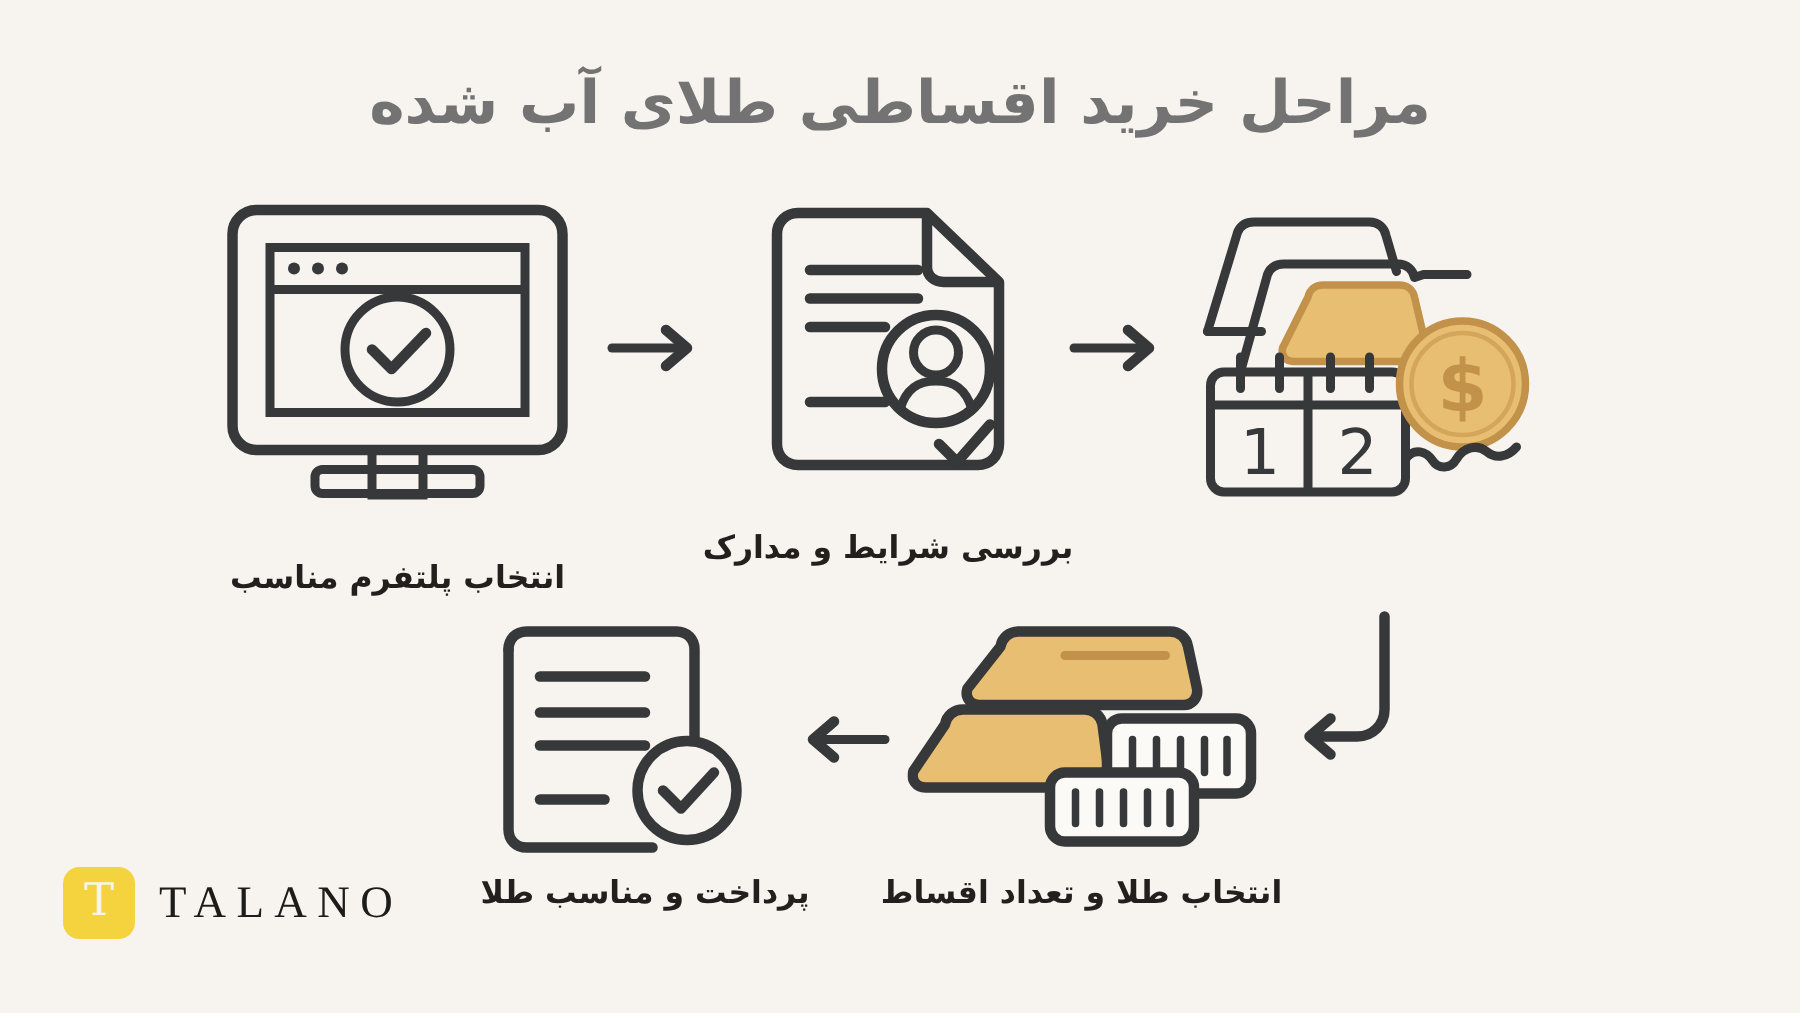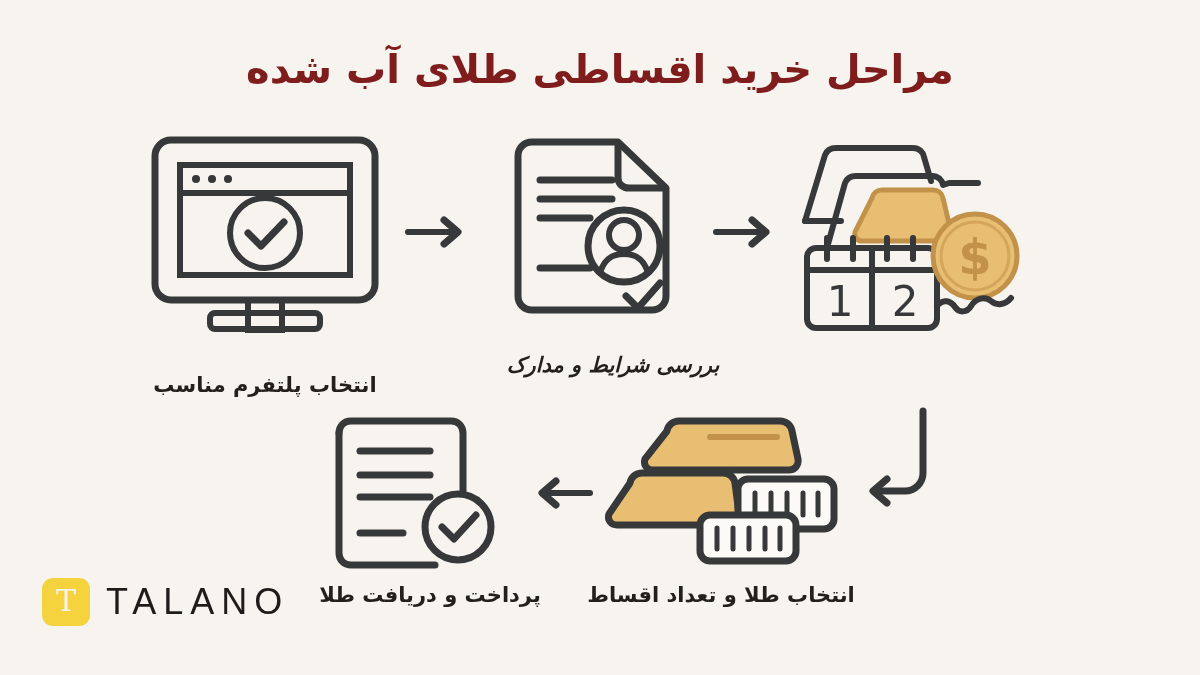--- a/index.html
+++ b/index.html
@@ -11,21 +11,21 @@
     position:relative;
   }
   #stage { position:relative; width:1200px; height:675px; }
 
   .title {
     position:absolute;
     top:44px; left:0; width:1200px;
     text-align:center;
     font-size:40px;
     font-weight:bold;
-    color:#7f1d1d;
+    color:#737373;
     direction:rtl;
     letter-spacing:0px;
     line-height:1.25;
   }
 
   .step-label {
     position:absolute;
     text-align:center;
     font-size:21px;
     font-weight:bold;
@@ -52,25 +52,25 @@
   .logo-mark span {
     font-family:"DejaVu Serif","Liberation Serif",serif;
     font-size:30px;
     color:#F7F4EF;
     line-height:1;
     font-weight:400;
     position:relative;
     top:-1px;
   }
   .logo-text {
-    font-size:36px;
+    font-size:30px;
     color:#1D1C1A;
     letter-spacing:7px;
     font-weight:400;
-    font-family:Liberation Sans, sans-serif;
+    font-family:Liberation Serif, serif;
   }
 </style>
 </head>
 <body>
 
 <div id="stage">
 
   <div class="title">مراحل خرید اقساطی طلای آب شده</div>
 
   <div class="icon-box" style="left:140px; top:130px; width:250px; height:205px;">
@@ -145,21 +145,21 @@
 
       <circle cx="180" cy="113" r="42" fill="#E8BE72" stroke="#C2924A" stroke-width="5"></circle>
       <circle cx="180" cy="113" r="34" stroke="#C2924A" stroke-width="3" fill="none" opacity="0.55"></circle>
       <text x="180" y="131" font-family="DejaVu Sans, sans-serif" font-size="48" font-weight="600" fill="#C2924A" text-anchor="middle">$</text>
 
       <path d="M142 163 C148 155 156 158 160 164 C164 170 172 170 176 163 C181 155 190 153 196 158 C202 163 210 162 216 155" stroke="#36383A" stroke-width="6" stroke-linecap="round" fill="none"></path>
     </svg>
   </div>
 
   <div class="step-label" style="left:115px; top:372px; width:300px;">انتخاب پلتفرم مناسب</div>
-  <div class="step-label" style="left:468px; top:352px; width:290px;font-style:italic;">بررسی شرایط و مدارک</div>
+  <div class="step-label" style="left:447px; top:352px; width:290px;">بررسی شرایط و مدارک</div>
 
   <div class="icon-box" style="left:855px; top:405px; width:120px; height:105px;">
     <svg width="120" height="105" viewBox="0 0 120 105" fill="none">
       <path d="M68 6 L68 68 C68 78 60 86 50 86 L20 86" stroke="#36383A" stroke-width="7" stroke-linecap="round" stroke-linejoin="round" fill="none"></path>
       <path d="M32 74 L18 86 L32 98" stroke="#36383A" stroke-width="7" stroke-linecap="round" stroke-linejoin="round" fill="none"></path>
     </svg>
   </div>
 
   <div class="icon-box" style="left:605px; top:415px; width:250px; height:150px;">
     <svg width="250" height="150" viewBox="0 0 250 150" fill="none">
@@ -199,21 +199,21 @@
       <line x1="35" y1="36" x2="105" y2="36" stroke="#36383A" stroke-width="7" stroke-linecap="round"></line>
       <line x1="35" y1="60" x2="105" y2="60" stroke="#36383A" stroke-width="7" stroke-linecap="round"></line>
       <line x1="35" y1="82" x2="105" y2="82" stroke="#36383A" stroke-width="7" stroke-linecap="round"></line>
       <line x1="35" y1="118" x2="78" y2="118" stroke="#36383A" stroke-width="7" stroke-linecap="round"></line>
       <circle cx="133" cy="112" r="33" fill="#F7F4EF" stroke="#36383A" stroke-width="7"></circle>
       <path d="M117 112 L129 124 L151 100" stroke="#36383A" stroke-width="7" stroke-linecap="round" stroke-linejoin="round" fill="none"></path>
     </svg>
   </div>
 
   <div class="step-label" style="left:556px; top:582px; width:330px;">انتخاب طلا و تعداد اقساط</div>
-  <div class="step-label" style="left:285px; top:582px; width:290px;">پرداخت و دریافت طلا</div>
+  <div class="step-label" style="left:285px; top:582px; width:290px;">پرداخت و مناسب طلا</div>
 
   <div class="logo-wrap">
     <div class="logo-mark">
       <span>T</span>
     </div>
     <div class="logo-text">TALANO</div>
   </div>
 
 </div>
 

